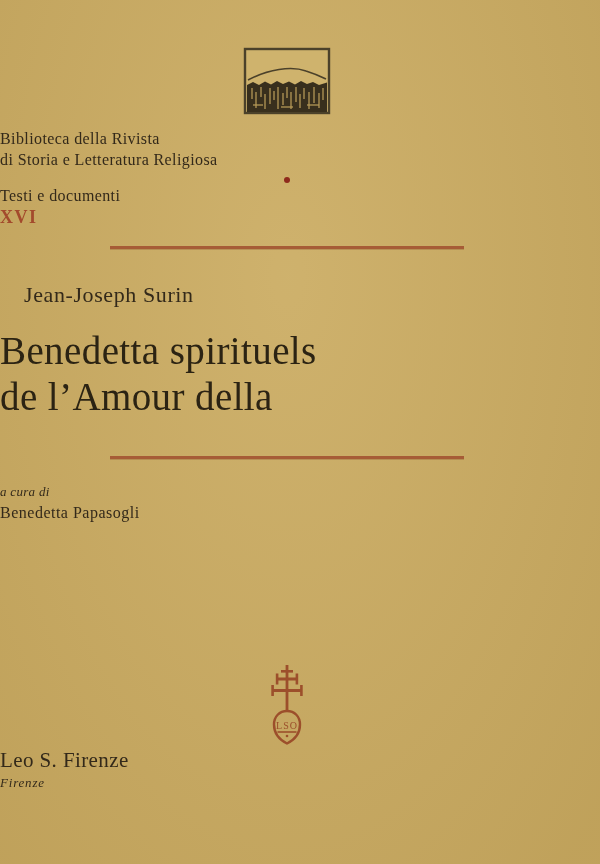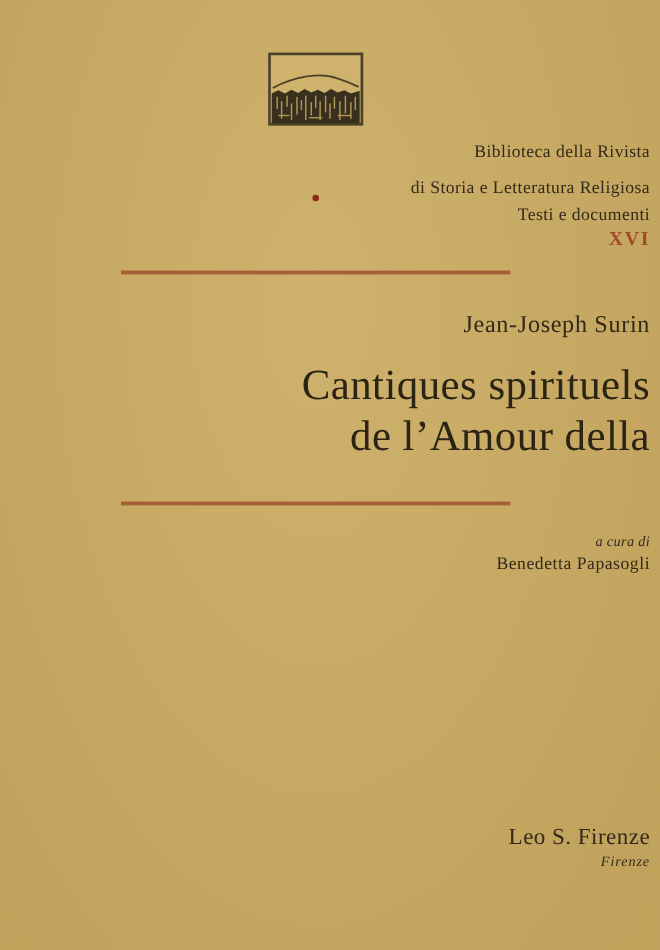--- a/index.html
+++ b/index.html
@@ -20,32 +20,32 @@
     color:var(--ink);
   }
   .cover{
     position:relative;width:600px;height:864px;
     background:
       radial-gradient(ellipse at 48% 32%, rgba(255,244,210,0.10), rgba(70,50,10,0.07) 95%),
       var(--background);
   }
   
   .content{position:absolute;top:0;left:0;width:574px;height:100%;}
-  .block{position:absolute;width:100%;text-align:right;padding-left:17px;}
+  .block{position:absolute;width:100%;text-align:left;}
 
   .series-line{font-size:16px;letter-spacing:0.4px;line-height:21px;}
   .sep-dot{
     position:absolute;left:50%;margin-left:-3px;width:6px;height:6px;
     border-radius:50%;background:var(--accent-red);
   }
   .subseries{font-size:16px;letter-spacing:0.4px;}
   .volume{font-size:18px;letter-spacing:1.5px;color:var(--volume-red);font-weight:bold;}
   .rule{position:absolute;left:110px;width:354px;height:3px;background:var(--rule);
         box-shadow:0 1px 0 rgba(120,60,25,0.25);}
-  .author{font-size:22px;letter-spacing:0.6px;}
+  .author{font-size:22px;letter-spacing:0.6px;margin-left:24px;}
   .title{font-size:39px;line-height:46px;letter-spacing:0.4px;color:var(--title-ink);}
   .editor-prefix{font-size:13px;letter-spacing:0.3px;font-style:italic;}
   .editor-name{font-size:16px;letter-spacing:0.5px;}
   .publisher{font-size:21px;letter-spacing:0.4px;}
   .city{font-size:13px;letter-spacing:0.8px;font-style:italic;}
   .emblem{position:absolute;left:243px;top:47px;}
   .pmark{position:absolute;left:267px;top:662px;}
 </style>
 </head>
 <body>
@@ -77,39 +77,57 @@
           <path d="M76 46 V 61"></path>
             <path d="M80 41 V 53"></path>
           <path d="M10 58 H 20"></path>
             <path d="M38 60 H 50"></path>
             <path d="M64 58 H 76"></path>
         </g>
       </svg>
     </div>
 
     <div class="block series-line" style="top:128px">Biblioteca della Rivista</div>
-    <div class="block series-line" style="top:160px">di Storia e Letteratura Religiosa</div>
+    <div class="block series-line" style="top:149px">di Storia e Letteratura Religiosa</div>
 
     <span class="sep-dot" style="top:177px"></span>
 
     <div class="block subseries" style="top:187px">Testi e documenti</div>
     <div class="block volume" style="top:207px">XVI</div>
 
     <div class="rule" style="top:246px"></div>
 
     <div class="block author" style="top:282px">Jean-Joseph Surin</div>
 
     <div class="block title" style="top:328px">
-      <div>Cantiques spirituels</div>
+      <div>Benedetta spirituels</div>
       <div>de l’Amour della</div>
     </div>
 
     <div class="rule" style="top:456px"></div>
 
     <div class="block editor-prefix" style="top:484px">a cura di</div>
     <div class="block editor-name" style="top:504px">Benedetta Papasogli</div>
 
+    <div class="pmark">
+      <svg width="40" height="84" viewBox="0 0 40 84" aria-hidden="true">
+        <g fill="var(--mark)">
+          <rect x="18.6" y="3" width="2.8" height="47"></rect>
+          <rect x="14" y="8" width="12" height="2.6"></rect>
+          <rect x="10" y="15.5" width="20" height="3"></rect>
+          <rect x="8.8" y="11.5" width="2.6" height="11"></rect>
+          <rect x="28.6" y="11.5" width="2.6" height="11"></rect>
+          <rect x="5.5" y="27" width="29" height="3"></rect>
+          <rect x="4.3" y="23" width="2.6" height="11"></rect>
+          <rect x="33.1" y="23" width="2.6" height="11"></rect>
+        </g>
+        <path d="M20 49 C27.5 49 33 54.5 33 62.5 C33 71.5 28 77.5 20 81.5 C12 77.5 7 71.5 7 62.5 C7 54.5 12.5 49 20 49 Z" fill="none" stroke="var(--mark)" stroke-width="2.4"></path>
+        <text x="20" y="66.5" text-anchor="middle" font-size="10" letter-spacing="1" font-family="&quot;Liberation Serif&quot;,&quot;DejaVu Serif&quot;,serif" fill="var(--mark)">LSO</text>
+        <path d="M10.5 70 H 29.5" stroke="var(--mark)" stroke-width="1.6"></path>
+        <circle cx="20" cy="74" r="1.3" fill="var(--mark)"></circle>
+      </svg>
+    </div>
 
     <div class="block publisher" style="top:748px">Leo S. Firenze</div>
     <div class="block city" style="top:775px">Firenze</div>
 
   </div>
 </div>
 
 </body></html>

